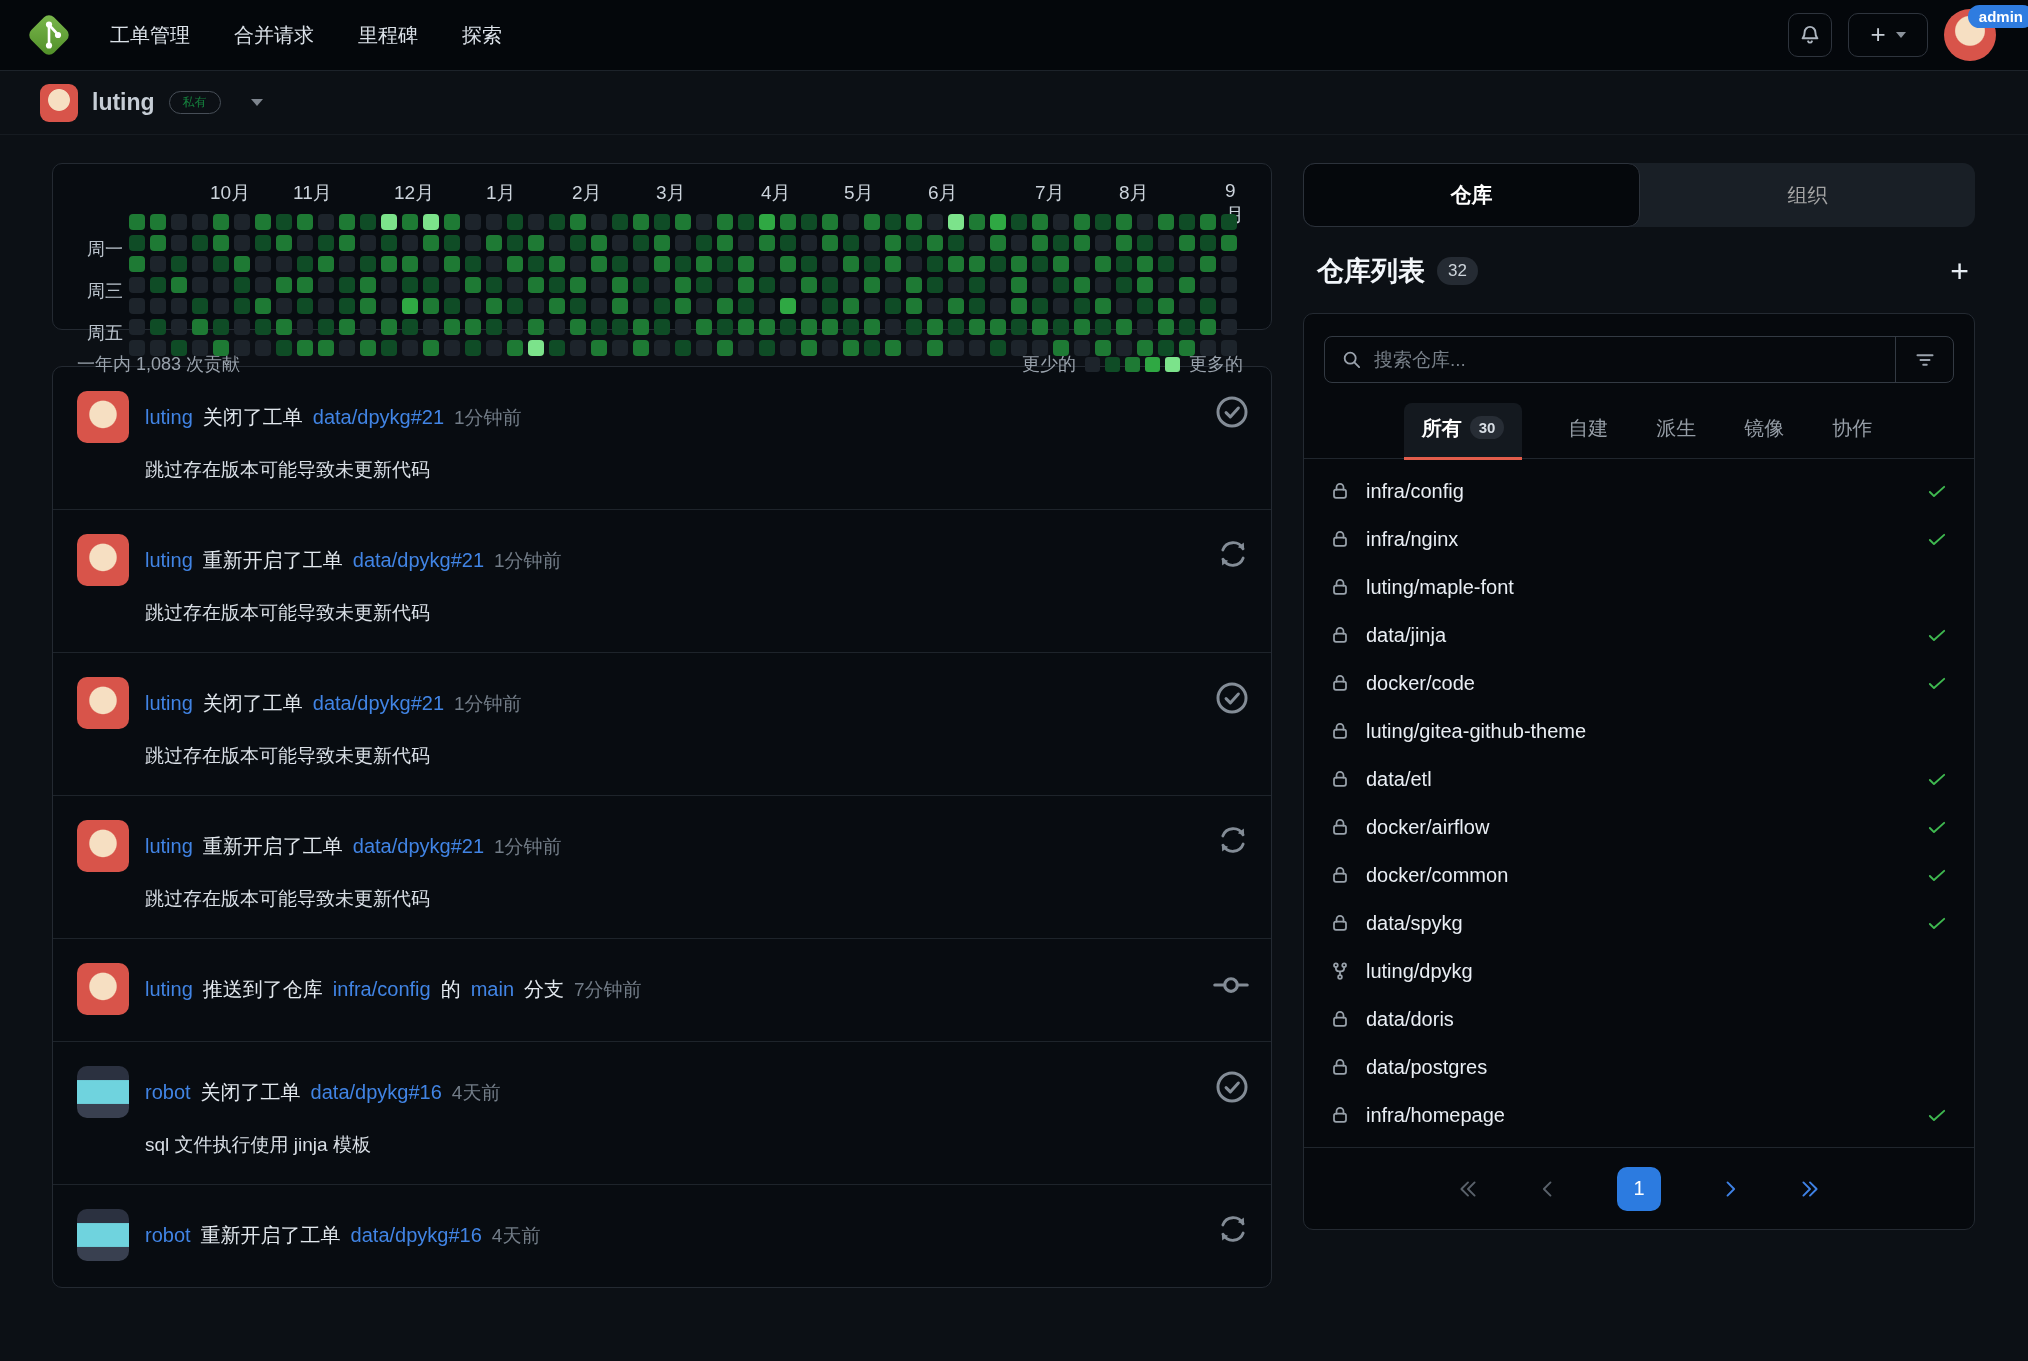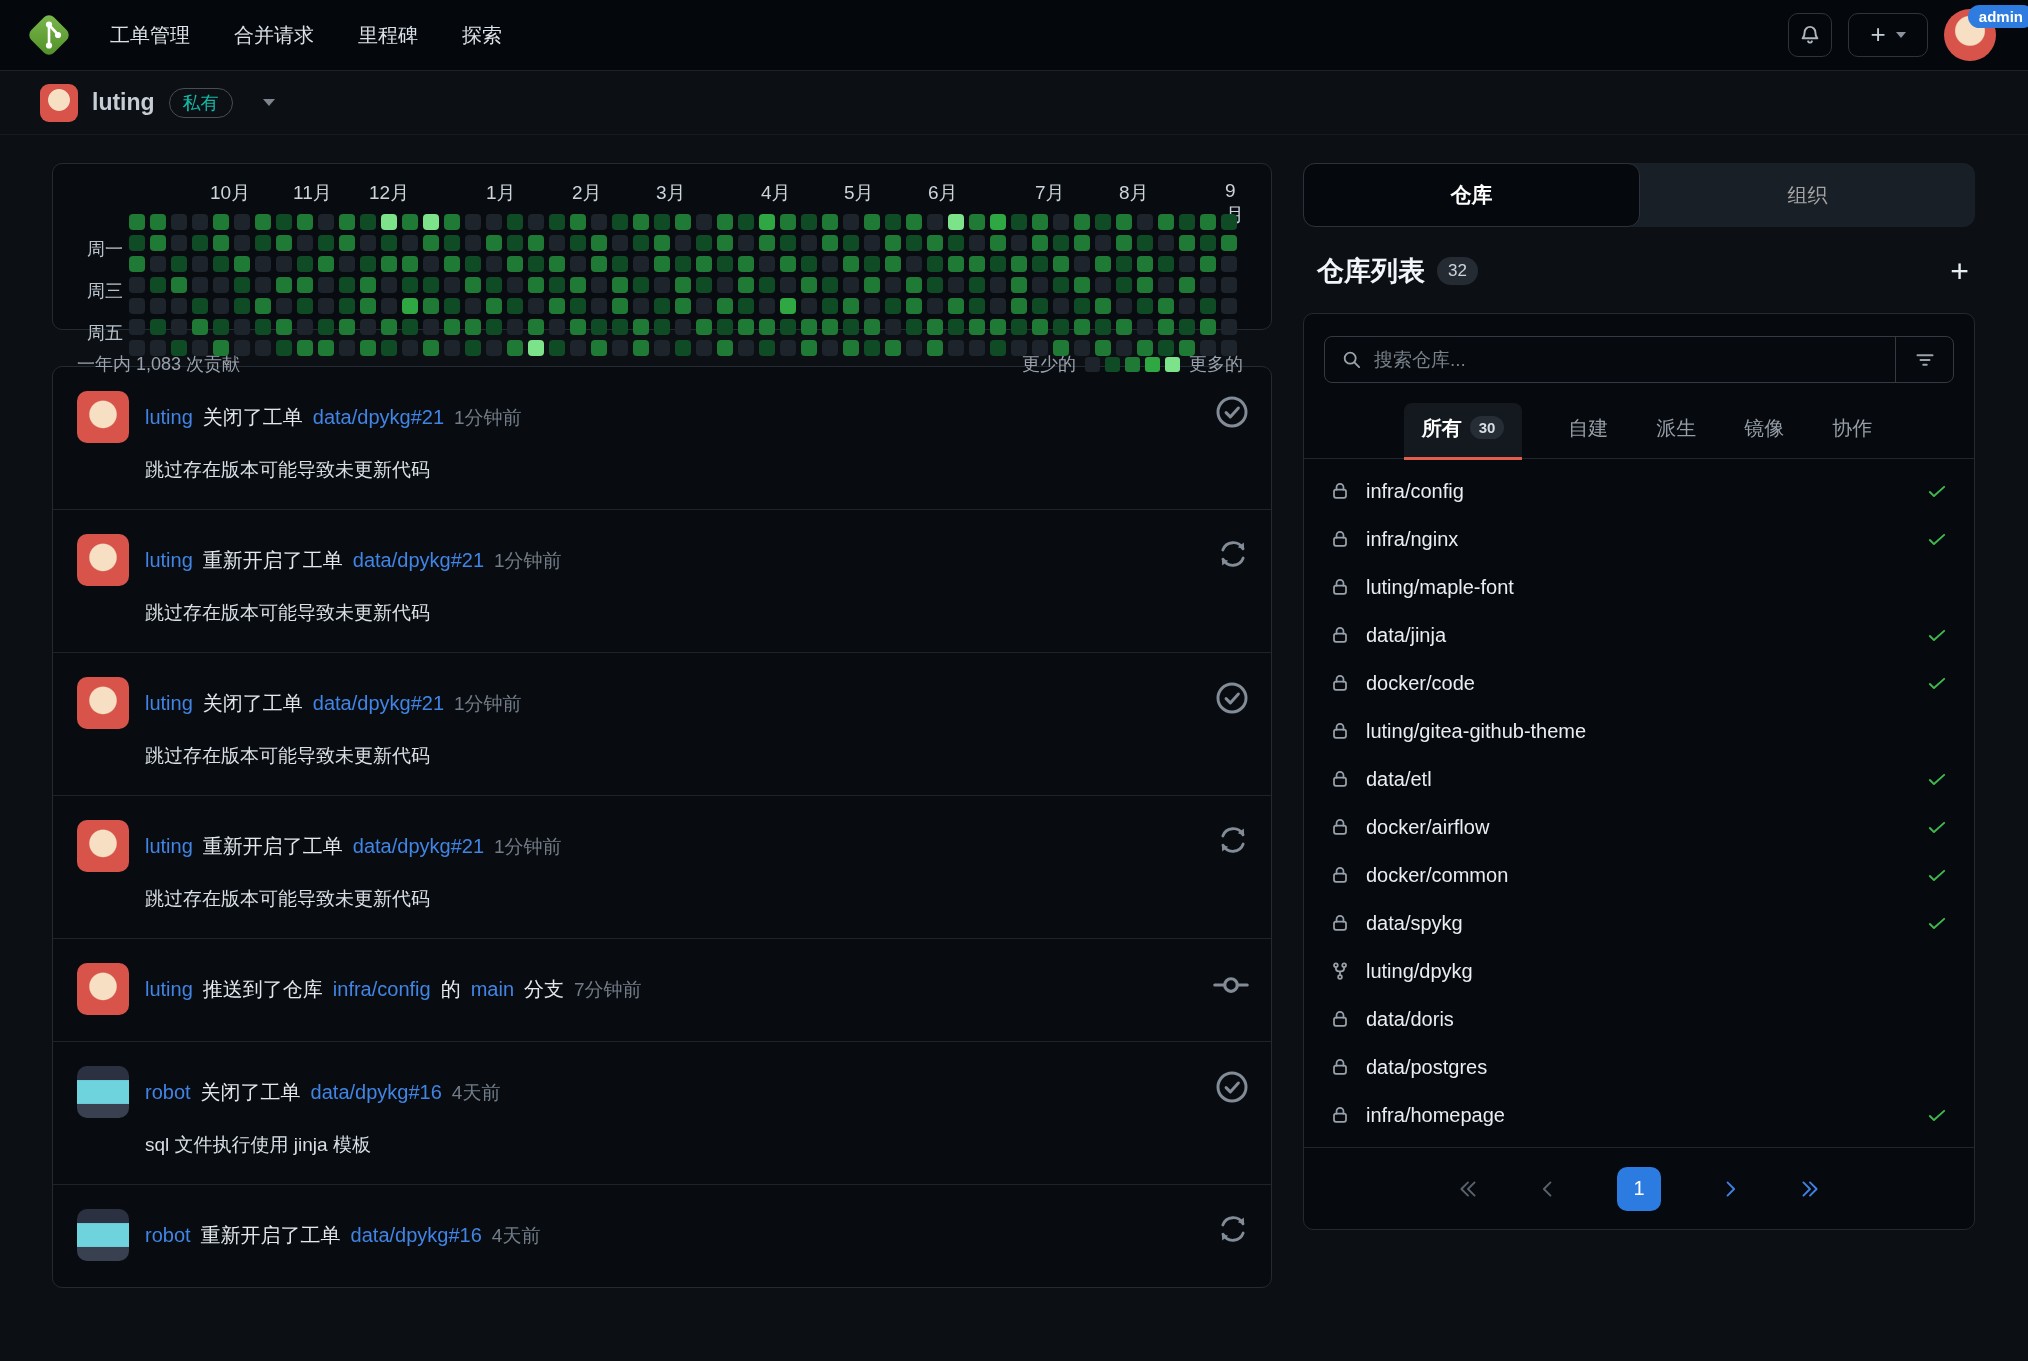--- a/index.html
+++ b/index.html
@@ -35,21 +35,21 @@
     background:radial-gradient(circle at 50% 42%, #f6dfc2 0 36%, #d8544a 39%); }
   .admin-badge { position:absolute; right:-32px; top:-2px; background:#2f7ce0; color:#fff;
     font-size:15px; font-weight:bold; padding:3px 11px; border-radius:999px; }
 
   
   .context-bar { height:64px; display:flex; align-items:center; padding:0 40px; gap:14px;
                  border-bottom:1px solid #161b21; }
   .ctx-avatar { width:38px; height:38px; border-radius:9px;
     background:radial-gradient(circle at 50% 42%, #f6dfc2 0 36%, #d8544a 39%); }
   .ctx-name { font-size:23px; font-weight:bold; color:#c6cdd5; }
-  .ctx-badge { font-size:18px; color:#14b8a6; border:1px solid #474e57; border-radius:999px;
+  .ctx-badge { font-size:12px; color:#15803d; border:1px solid #474e57; border-radius:999px;
                padding:2px 13px; }
   .ctx-caret { margin-left:16px; width:0; height:0; border-left:6px solid transparent;
                border-right:6px solid transparent; border-top:7px solid #7d848d; }
 
   
   .main { display:flex; padding:28px 0 0 52px; gap:31px; align-items:flex-start; }
   .left-col { width:1220px; flex:none; }
   .right-col { width:672px; flex:none; }
   .card { background:#080c11; border:1px solid #242a32; border-radius:10px; }
 
@@ -183,21 +183,21 @@
 
 <div class="main">
 
   <div class="left-col">
 
     <div class="card hm-card">
       <div class="hm-area">
         <div id="hm-months">
             <span class="hm-month" style="left: 133px;">10月</span>
             <span class="hm-month" style="left: 216px;">11月</span>
-            <span class="hm-month" style="left: 292px;">12月</span>
+            <span class="hm-month" style="left: 317px;">12月</span>
             <span class="hm-month" style="left: 409px;">1月</span>
             <span class="hm-month" style="left: 495px;">2月</span>
             <span class="hm-month" style="left: 579px;">3月</span>
             <span class="hm-month" style="left: 684px;">4月</span>
             <span class="hm-month" style="left: 767px;">5月</span>
             <span class="hm-month" style="left: 851px;">6月</span>
             <span class="hm-month" style="left: 958px;">7月</span>
             <span class="hm-month" style="left: 1042px;">8月</span>
             <span class="hm-month" style="left: 1148px;">9月</span>
           </div>

